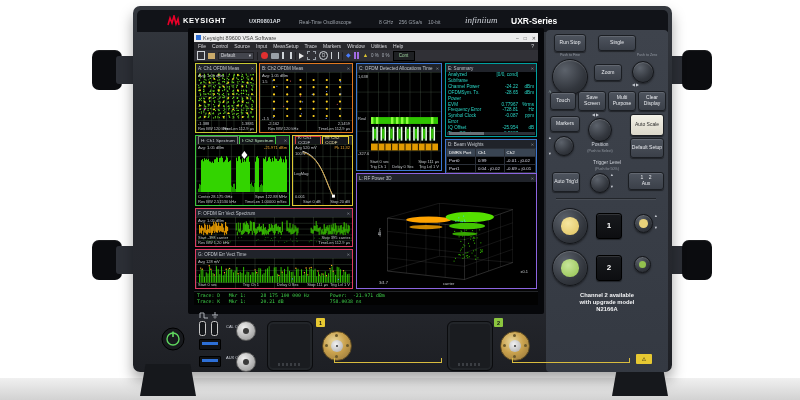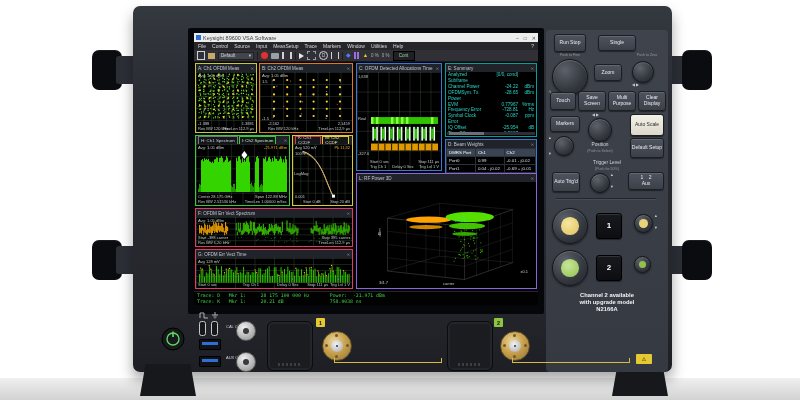--- a/index.html
+++ b/index.html
@@ -126,20 +126,31 @@
   <div class="abs hbar" style="left:116px;top:246px;width:24px;height:28px;"></div>
   <div class="abs hbar" style="left:662px;top:56px;width:24px;height:28px;"></div>
   <div class="abs hcap" style="left:682px;top:50px;width:30px;height:40px;"></div>
   <div class="abs hbar" style="left:662px;top:246px;width:24px;height:28px;"></div>
   <div class="abs hcap" style="left:682px;top:240px;width:30px;height:40px;"></div>
 
   <div class="abs body"></div>
   <div class="abs foot" style="left:140px;top:364px;width:56px;height:32px;"></div>
   <div class="abs foot" style="left:612px;top:364px;width:56px;height:32px;"></div>
 
+  <div class="abs topbezel">
+    <svg class="abs" style="left:30px;top:5px;" width="13" height="12" viewBox="0 0 13 12">
+      <path d="M1 10 L3 3 L5 8 L7 1 L9 9 L11 4 L12 10" stroke="#E90029" stroke-width="1.6" fill="none"></path>
+    </svg>
+    <span class="abs brand" style="left:46px;top:6px;">KEYSIGHT</span>
+    <span class="abs mdl" style="left:112px;top:8px;">UXR0801AP</span>
+    <span class="abs sub" style="left:162px;top:8.5px;">Real-Time Oscilloscope</span>
+    <span class="abs sub pre" style="left:242px;top:8.5px;">8 GHz    256 GSa/s    10-bit</span>
+    <span class="abs fam-i" style="left:328px;top:5px;">infiniium</span>
+    <span class="abs fam" style="left:374px;top:6px;">UXR-Series</span>
+  </div>
 
   <div class="abs screenbezel"></div>
   <div class="abs vsa">
 
     <div class="abs titlebar">
       <span style="width:5px;height:5px;background:#2d6fd6;display:inline-block;margin-right:2px;"></span>
       <span>Keysight 89600 VSA Software</span>
       <span style="margin-left:auto;" class="wbtn">–</span>
       <span class="wbtn">□</span>
       <span class="wbtn">✕</span>

